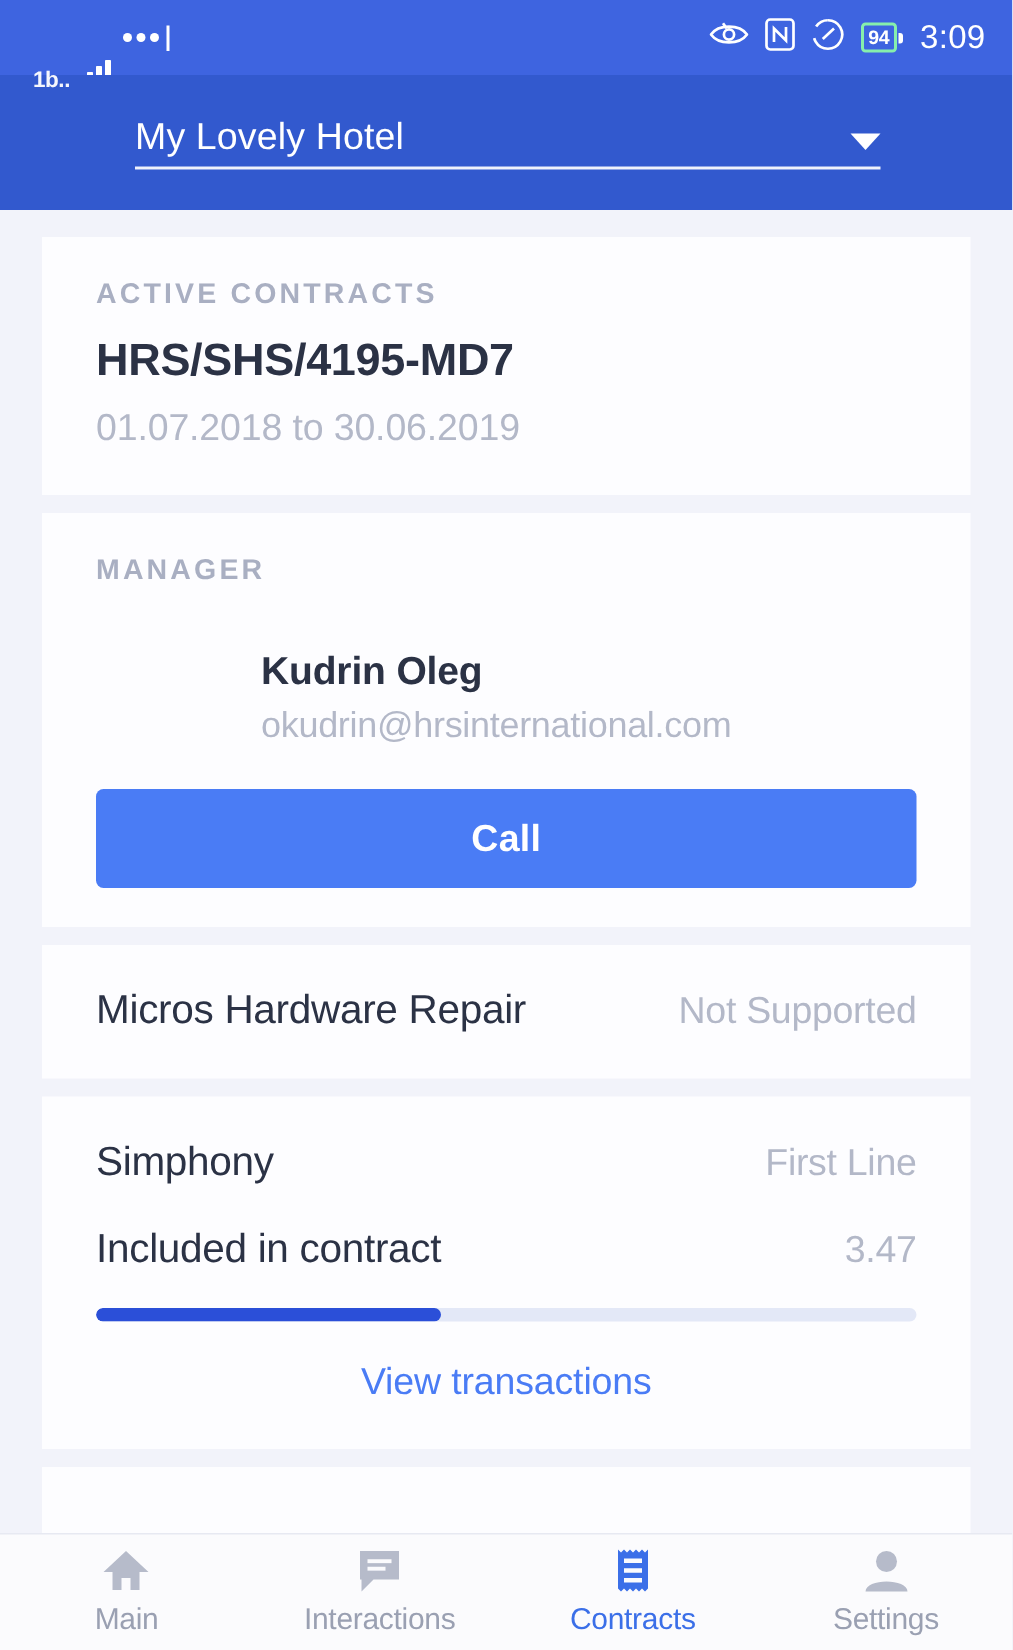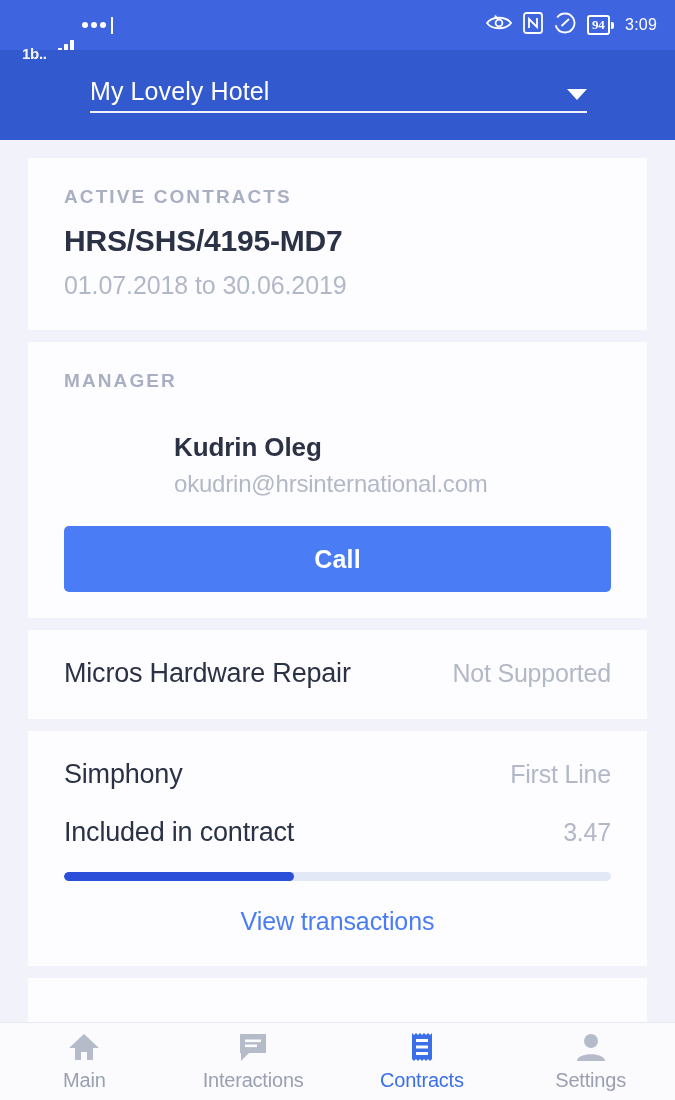--- a/index.html
+++ b/index.html
@@ -58,34 +58,33 @@
   .bars i:nth-child(4) { height: 19px; }
   .dots-icon { display: flex; align-items: center; gap: 3px; }
   .dots-icon b { width: 6px; height: 6px; border-radius: 50%; background: #fff; display: block; }
   .dots-icon em { width: 2px; height: 17px; background: #fff; display: block; margin-left: 2px; }
 
   .battery {
     display: flex;
     align-items: center;
   }
   .battery .shell {
-    border: 2px solid #ffffff;
+    border: 2px solid #86efac;
     border-radius: 3px;
     padding: 1px 3px;
     font-size: 13px;
     font-weight: bold;
     line-height: 14px;
     letter-spacing: -0.2px;
-    font-family: Liberation Serif, serif;
   }
   .battery .nub {
     width: 3px; height: 7px; background: #fff;
     border-radius: 0 2px 2px 0; margin-left: 1.5px;
   }
-  .clock { font-size: 16px; letter-spacing: .2px; }
+  .clock { font-size: 22px; letter-spacing: .2px; }
 
   
   .app-bar {
     height: 90px;
     background: #3259ce;
     flex: none;
     display: flex;
     align-items: center;
     padding: 0 30px;
   }

